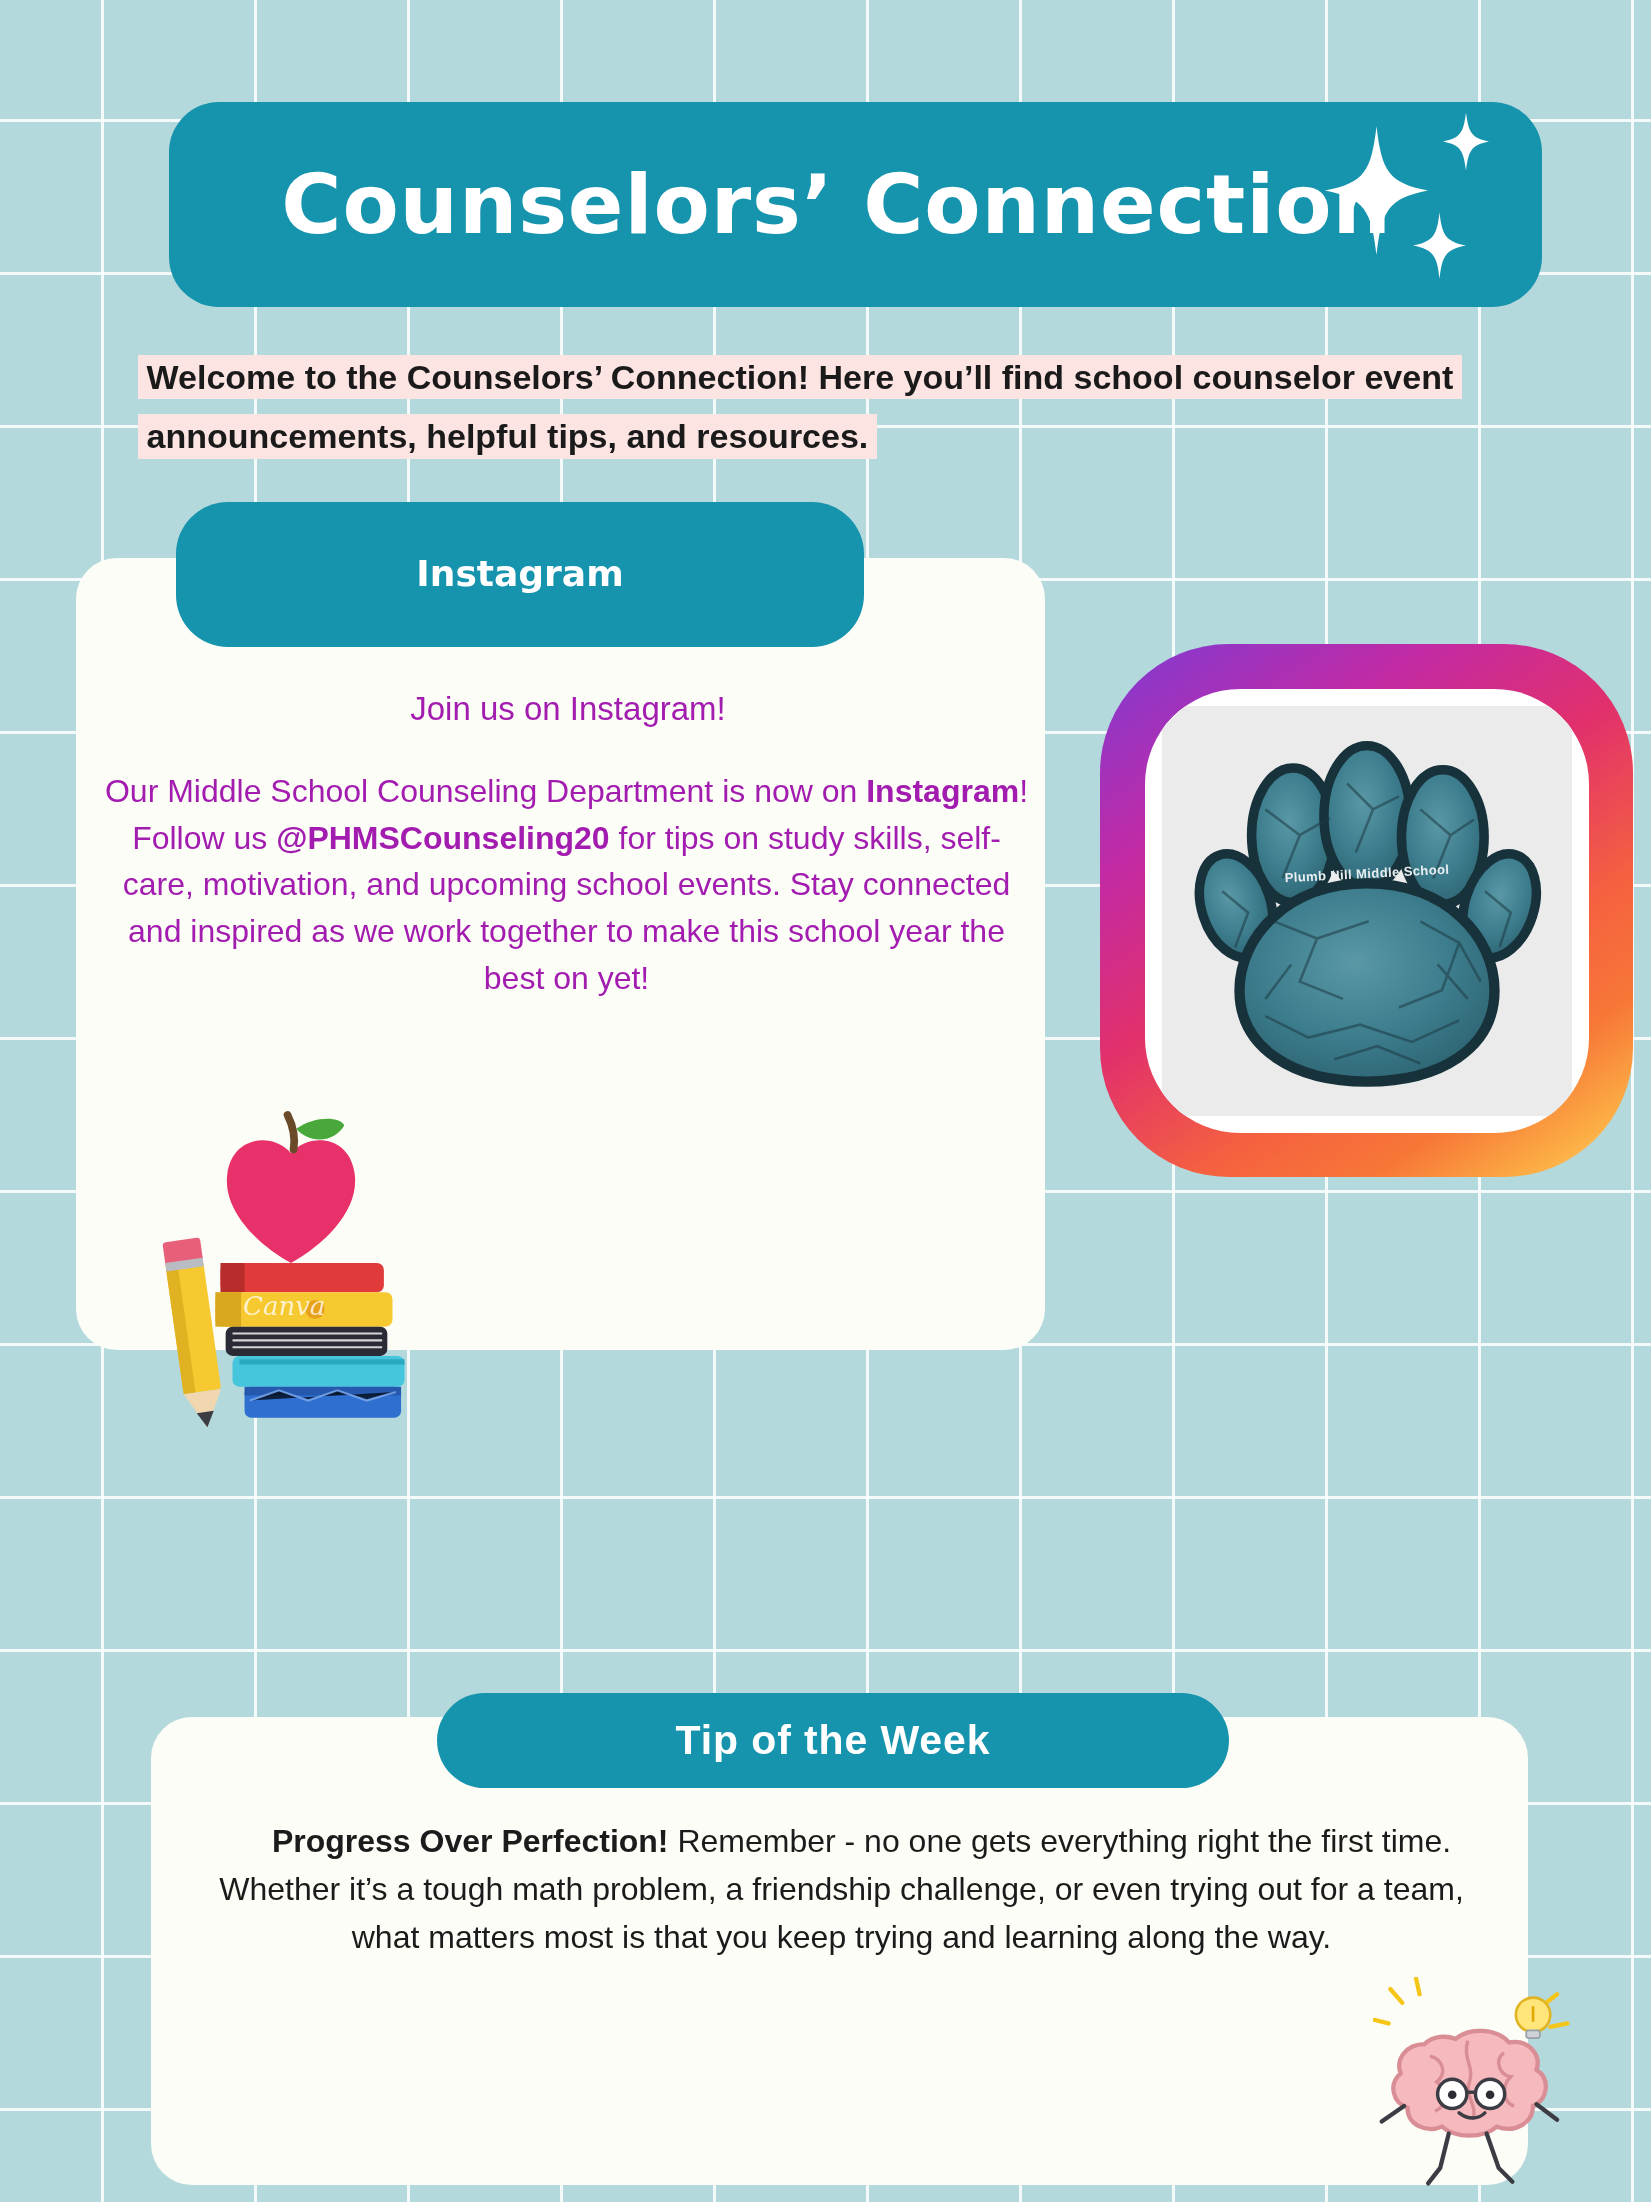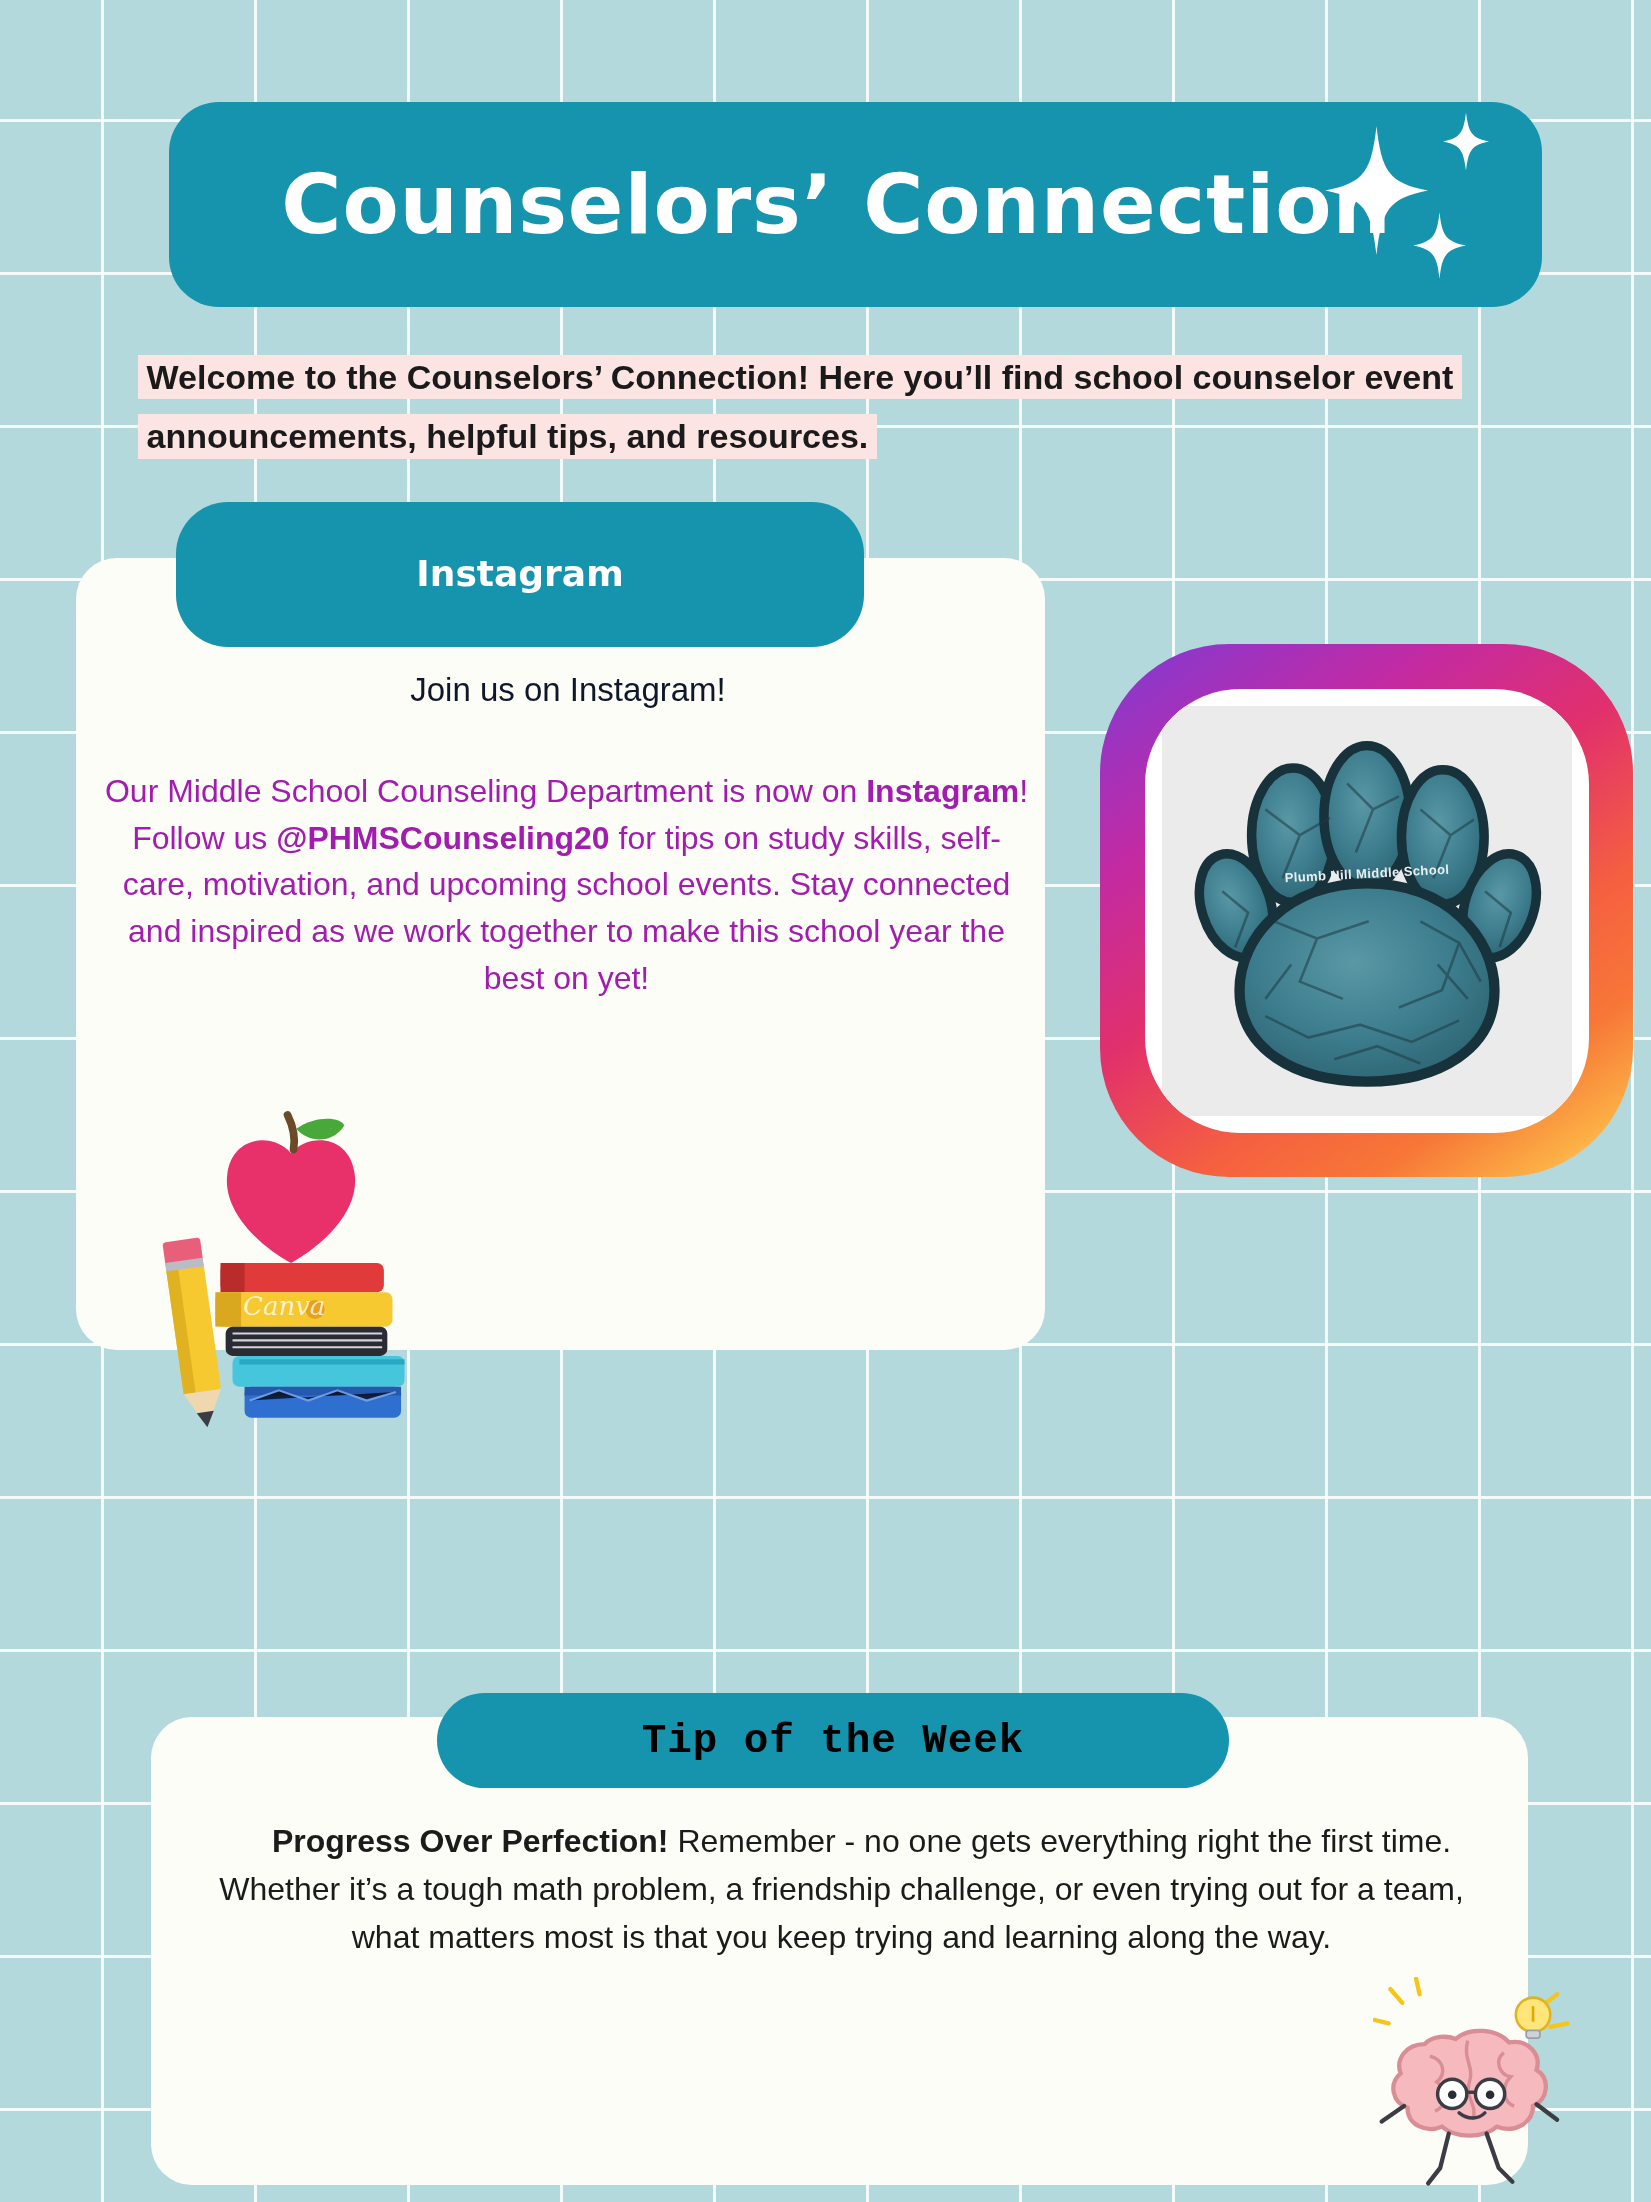--- a/index.html
+++ b/index.html
@@ -105,25 +105,25 @@
     color: #fff;
     font-family: "DejaVu Sans", sans-serif;
     font-size: 36px;
     font-weight: 700;
     line-height: 1.3;
     text-align: center;
   }
   .ig-join {
     position: absolute;
     left: 138px;
-    top: 671px;
+    top: 690px;
     width: 860px;
     text-align: center;
     font-size: 33px;
-    color: #0f172a;
+    color: #a21caf;
   }
   .ig-body {
     position: absolute;
     left: 102px;
     top: 768px;
     width: 929px;
     text-align: center;
     font-size: 32px;
     line-height: 1.46;
     color: #a21caf;
@@ -226,22 +226,22 @@
     position: absolute;
     left: 437px;
     top: 1693px;
     width: 792px;
     height: 95px;
     background: #1794ad;
     border-radius: 48px;
     display: flex;
     align-items: center;
     justify-content: center;
-    color: #000000;
-    font-family: Liberation Mono, monospace;
+    color: #ffffff;
+    font-family: Liberation Sans, sans-serif;
     font-size: 41px;
     font-weight: 700;
     letter-spacing: 0.9px;
   }
   .tip-body {
     position: absolute;
     left: 196px;
     top: 1817px;
     width: 1291px;
     text-align: center;

